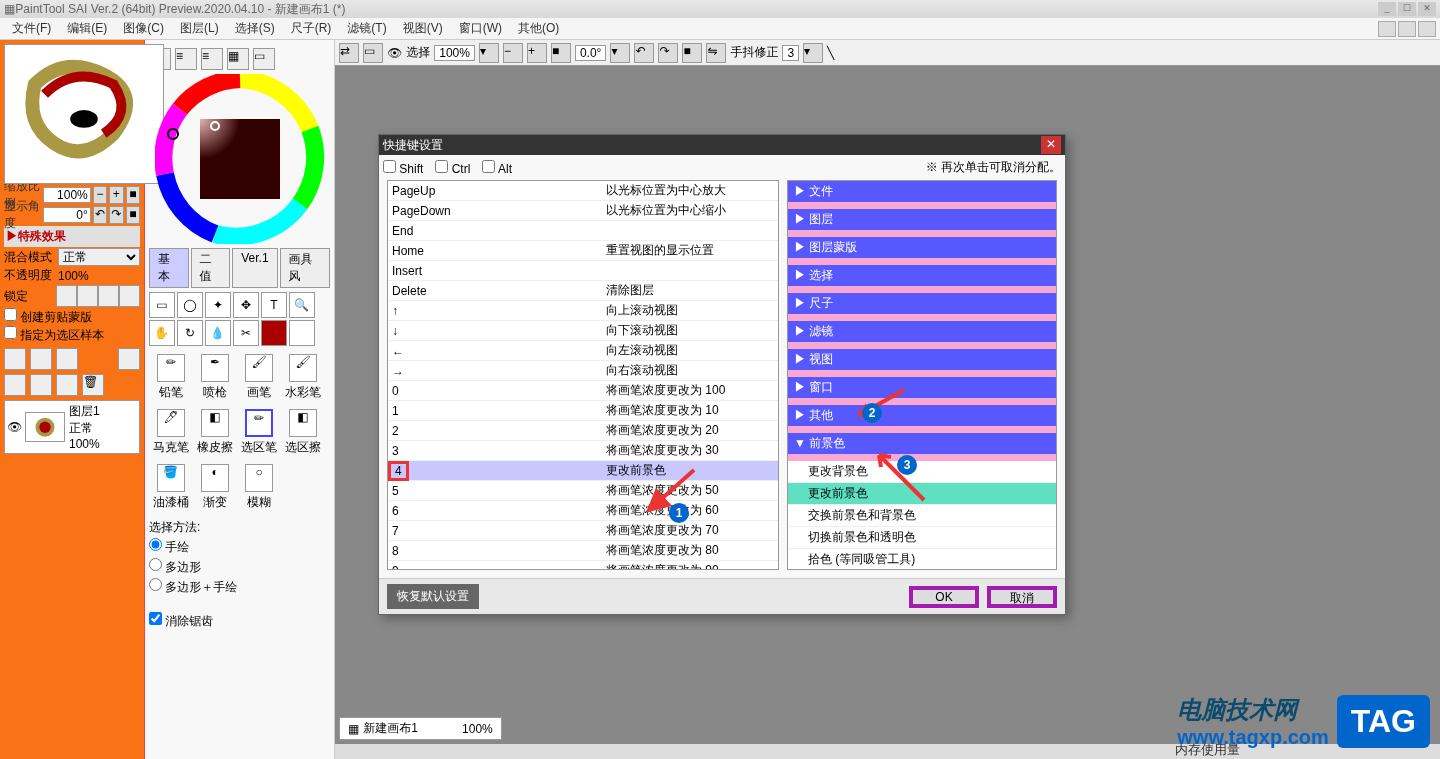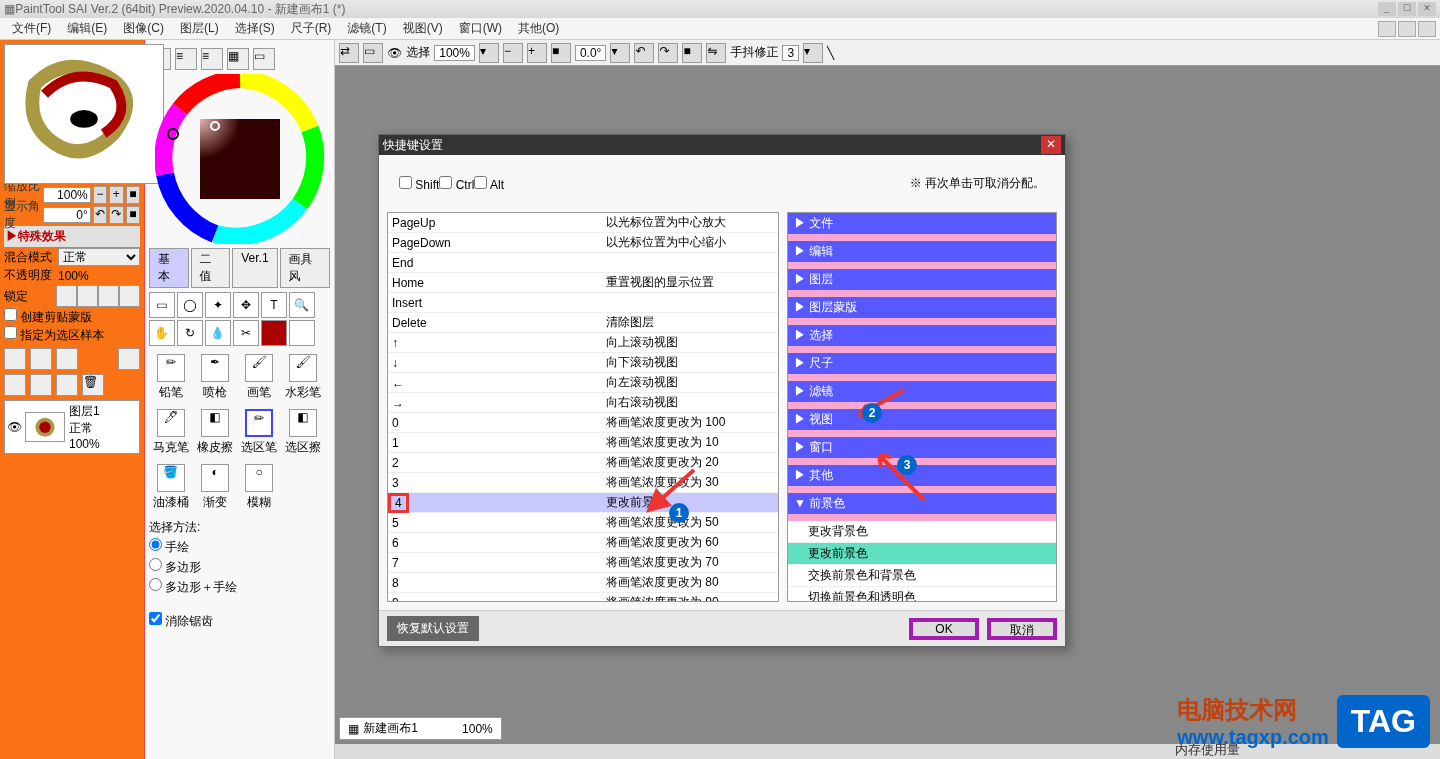--- a/index.html
+++ b/index.html
@@ -41,21 +41,21 @@
 .ctsel{border:1px solid #999;padding:0 4px;background:#fff;}
 .canvas-scroll{position:absolute;bottom:0;left:0;right:0;height:16px;background:#ddd;}
 .canvas-tab{position:absolute;bottom:20px;left:4px;background:#fff;border:1px solid #999;padding:2px 8px;display:flex;align-items:center;gap:4px;}
 .layer-item{display:flex;align-items:center;border:1px solid #999;background:#fff;margin:2px 0;padding:2px;}
 .layer-thumb{width:40px;height:30px;border:1px solid #999;margin-right:4px;}
 
 .dialog{position:absolute;left:378px;top:134px;width:688px;background:#f8f8f8;border:1px solid #666;box-shadow:4px 4px 10px rgba(0,0,0,.3);}
 .dlg-title{height:20px;background:#333;color:#fff;display:flex;align-items:center;padding:0 4px;}
 .dlg-title .spacer{flex:1;}
 .dlg-close{width:20px;height:18px;background:#c33;color:#fff;text-align:center;line-height:16px;}
-.dlg-mods{padding:20px;display:flex;align-items:center;}
+.dlg-mods{padding:4px;display:flex;align-items:center;gap:12px;}
 .dlg-mods .spacer{flex:1;}
 .dlg-body{display:flex;gap:8px;padding:0 8px 8px;}
 .dlg-left{flex:1;display:flex;flex-direction:column;}
 .dlg-right{width:270px;display:flex;flex-direction:column;}
 .listbox{border:1px solid #999;background:#fff;height:390px;overflow-y:auto;position:relative;}
 .listrow{display:flex;padding:2px 4px;border-bottom:1px solid #eee;height:20px;align-items:center;gap:24px;}
 .listrow.sel{background:#c8c8ff;}
 .listrow .k{width:190px;}
 .listrow .highlight{border:3px solid #e33;padding:0 4px;margin-left:-4px;}
 .treecat{background:#5858ff;color:#fff;padding:2px 6px;border-bottom:7px solid #f9a8d4;}
@@ -63,21 +63,21 @@
 .treeitem{padding:2px 20px;border-bottom:1px solid #eee;}
 .treeitem.sel{background:#5fe0c0;}
 .dlg-footer{height:36px;display:flex;align-items:center;padding:0 8px;gap:8px;background:#e8e8e8;border-top:1px solid #ccc;}
 .dlg-footer .spacer{flex:1;}
 .dlg-btn{width:70px;height:22px;background:#ddd;border:4px solid #a21caf;}
 .restore-btn{padding:4px 10px;background:#666;color:#fff;border:none;}
 
 .arrow{position:absolute;pointer-events:none;}
 .badge{position:absolute;width:20px;height:20px;border-radius:50%;background:#06c;color:#fff;display:flex;align-items:center;justify-content:center;font-weight:bold;pointer-events:none;}
 .watermark{position:absolute;right:10px;bottom:10px;display:flex;align-items:center;gap:8px;}
-.wm-text{color:#c2410c;font-size:24px;font-weight:bold;}
+.wm-text{color:#0c4a6e;font-size:24px;font-weight:bold;font-style:italic;}
 .wm-url{color:#06c;font-size:20px;font-weight:bold;}
 .wm-tag{background:#06c;color:#fff;font-size:32px;font-weight:bold;padding:8px 14px;border-radius:6px;}
 .statusbar{position:absolute;bottom:0;right:200px;color:#333;font-size:13px;}
 .iconbtn-row{display:flex;gap:4px;margin:4px 0;}
 .iconbtn{width:22px;height:22px;border:1px solid #999;background:#eee;}
 </style>
 </head>
 <body>
 
 <div class="titlebar">
@@ -372,21 +372,20 @@
           </div>
           <div class="listrow">
             <span class="k">9</span>
             <span>将画笔浓度更改为 90</span>
           </div>
         </div>
     </div>
     <div class="dlg-right">
       <div class="listbox" id="action-tree">
           <div class="treecat">▶ 文件</div>
-          <div class="treecat">▶ 编辑</div>
           <div class="treecat">▶ 图层</div>
           <div class="treecat">▶ 图层蒙版</div>
           <div class="treecat">▶ 选择</div>
           <div class="treecat">▶ 尺子</div>
           <div class="treecat">▶ 滤镜</div>
           <div class="treecat">▶ 视图</div>
           <div class="treecat">▶ 窗口</div>
           <div class="treecat">▶ 其他</div>
           <div class="treecat open">▼ 前景色</div>
           <div class="treeitem">更改背景色</div>

